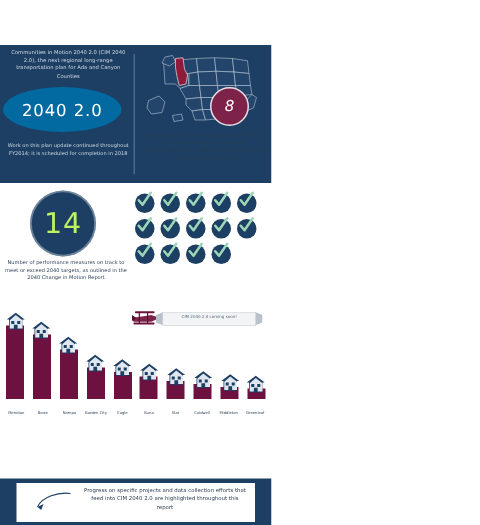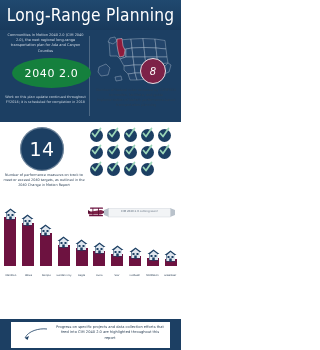--- a/index.html
+++ b/index.html
@@ -33,22 +33,22 @@
     content:"";position:absolute;left:89px;top:6px;width:1px;height:80px;
     background:rgba(255,255,255,.22);
   }
 
   .blurb{
     position:absolute;left:4px;top:33px;width:83px;
     color:#cfd9e4;font-size:3.5px;line-height:1.48;text-align:center;
   }
 
   .oval{
-    position:absolute;left:12px;top:58px;width:79px;height:30px;
-    background:#15803d;border-radius:50%/50%;
+    position:absolute;left:2px;top:58px;width:79px;height:30px;
+    background:#0369a1;border-radius:50%/50%;
     display:flex;align-items:center;justify-content:center;
   }
   .oval span{color:#ffffff;font-size:11px;letter-spacing:.6px;}
 
   .blurb2{
     position:absolute;left:5px;top:95px;width:81px;
     color:#cfd9e4;font-size:3.4px;line-height:1.5;text-align:center;
   }
 
   
@@ -66,21 +66,21 @@
     position:absolute;left:96px;top:88px;width:80px;
     color:#2a3f55;font-size:3.4px;line-height:1.5;text-align:center;
   }
 
   
   .c14{
     position:absolute;left:20px;top:127px;width:44px;height:44px;border-radius:50%;
     background:#1c3f63;display:flex;align-items:center;justify-content:center;
     box-shadow:inset 0 0 0 1.2px rgba(255,255,255,.35);
   }
-  .c14 span{color:#ffffff;font-size:19px;letter-spacing:.5px;}
+  .c14 span{color:#bef264;font-size:19px;letter-spacing:.5px;}
 
   .cap14{
     position:absolute;left:1px;top:173px;width:86px;
     color:#2a3f55;font-size:3.4px;line-height:1.5;text-align:center;
   }
 
   
   .checks{
     position:absolute;left:89px;top:126px;width:90px;
     display:flex;flex-wrap:wrap;gap:1.5px;
@@ -140,23 +140,20 @@
     position:absolute;left:44px;top:3.5px;width:110px;
     color:#2a3f55;font-size:3.6px;line-height:1.5;text-align:center;
   }
   .arrow{position:absolute;left:10px;top:5px;width:28px;height:17px;}
 </style>
 </head>
 <body>
 
 <div id="page">
 
-  <div class="header">
-    <div class="title">Long-Range Planning</div>
-  </div>
 
   <div class="band"></div>
 
   <div class="blurb">Communities in Motion 2040 2.0 (CIM 2040 2.0), the next regional long-range transportation plan for Ada and Canyon Counties</div>
 
   <div class="oval">
     <span>2040 2.0</span>
   </div>
 
   <div class="blurb2">Work on this plan update continued throughout FY2014; it is scheduled for completion in 2018</div>

